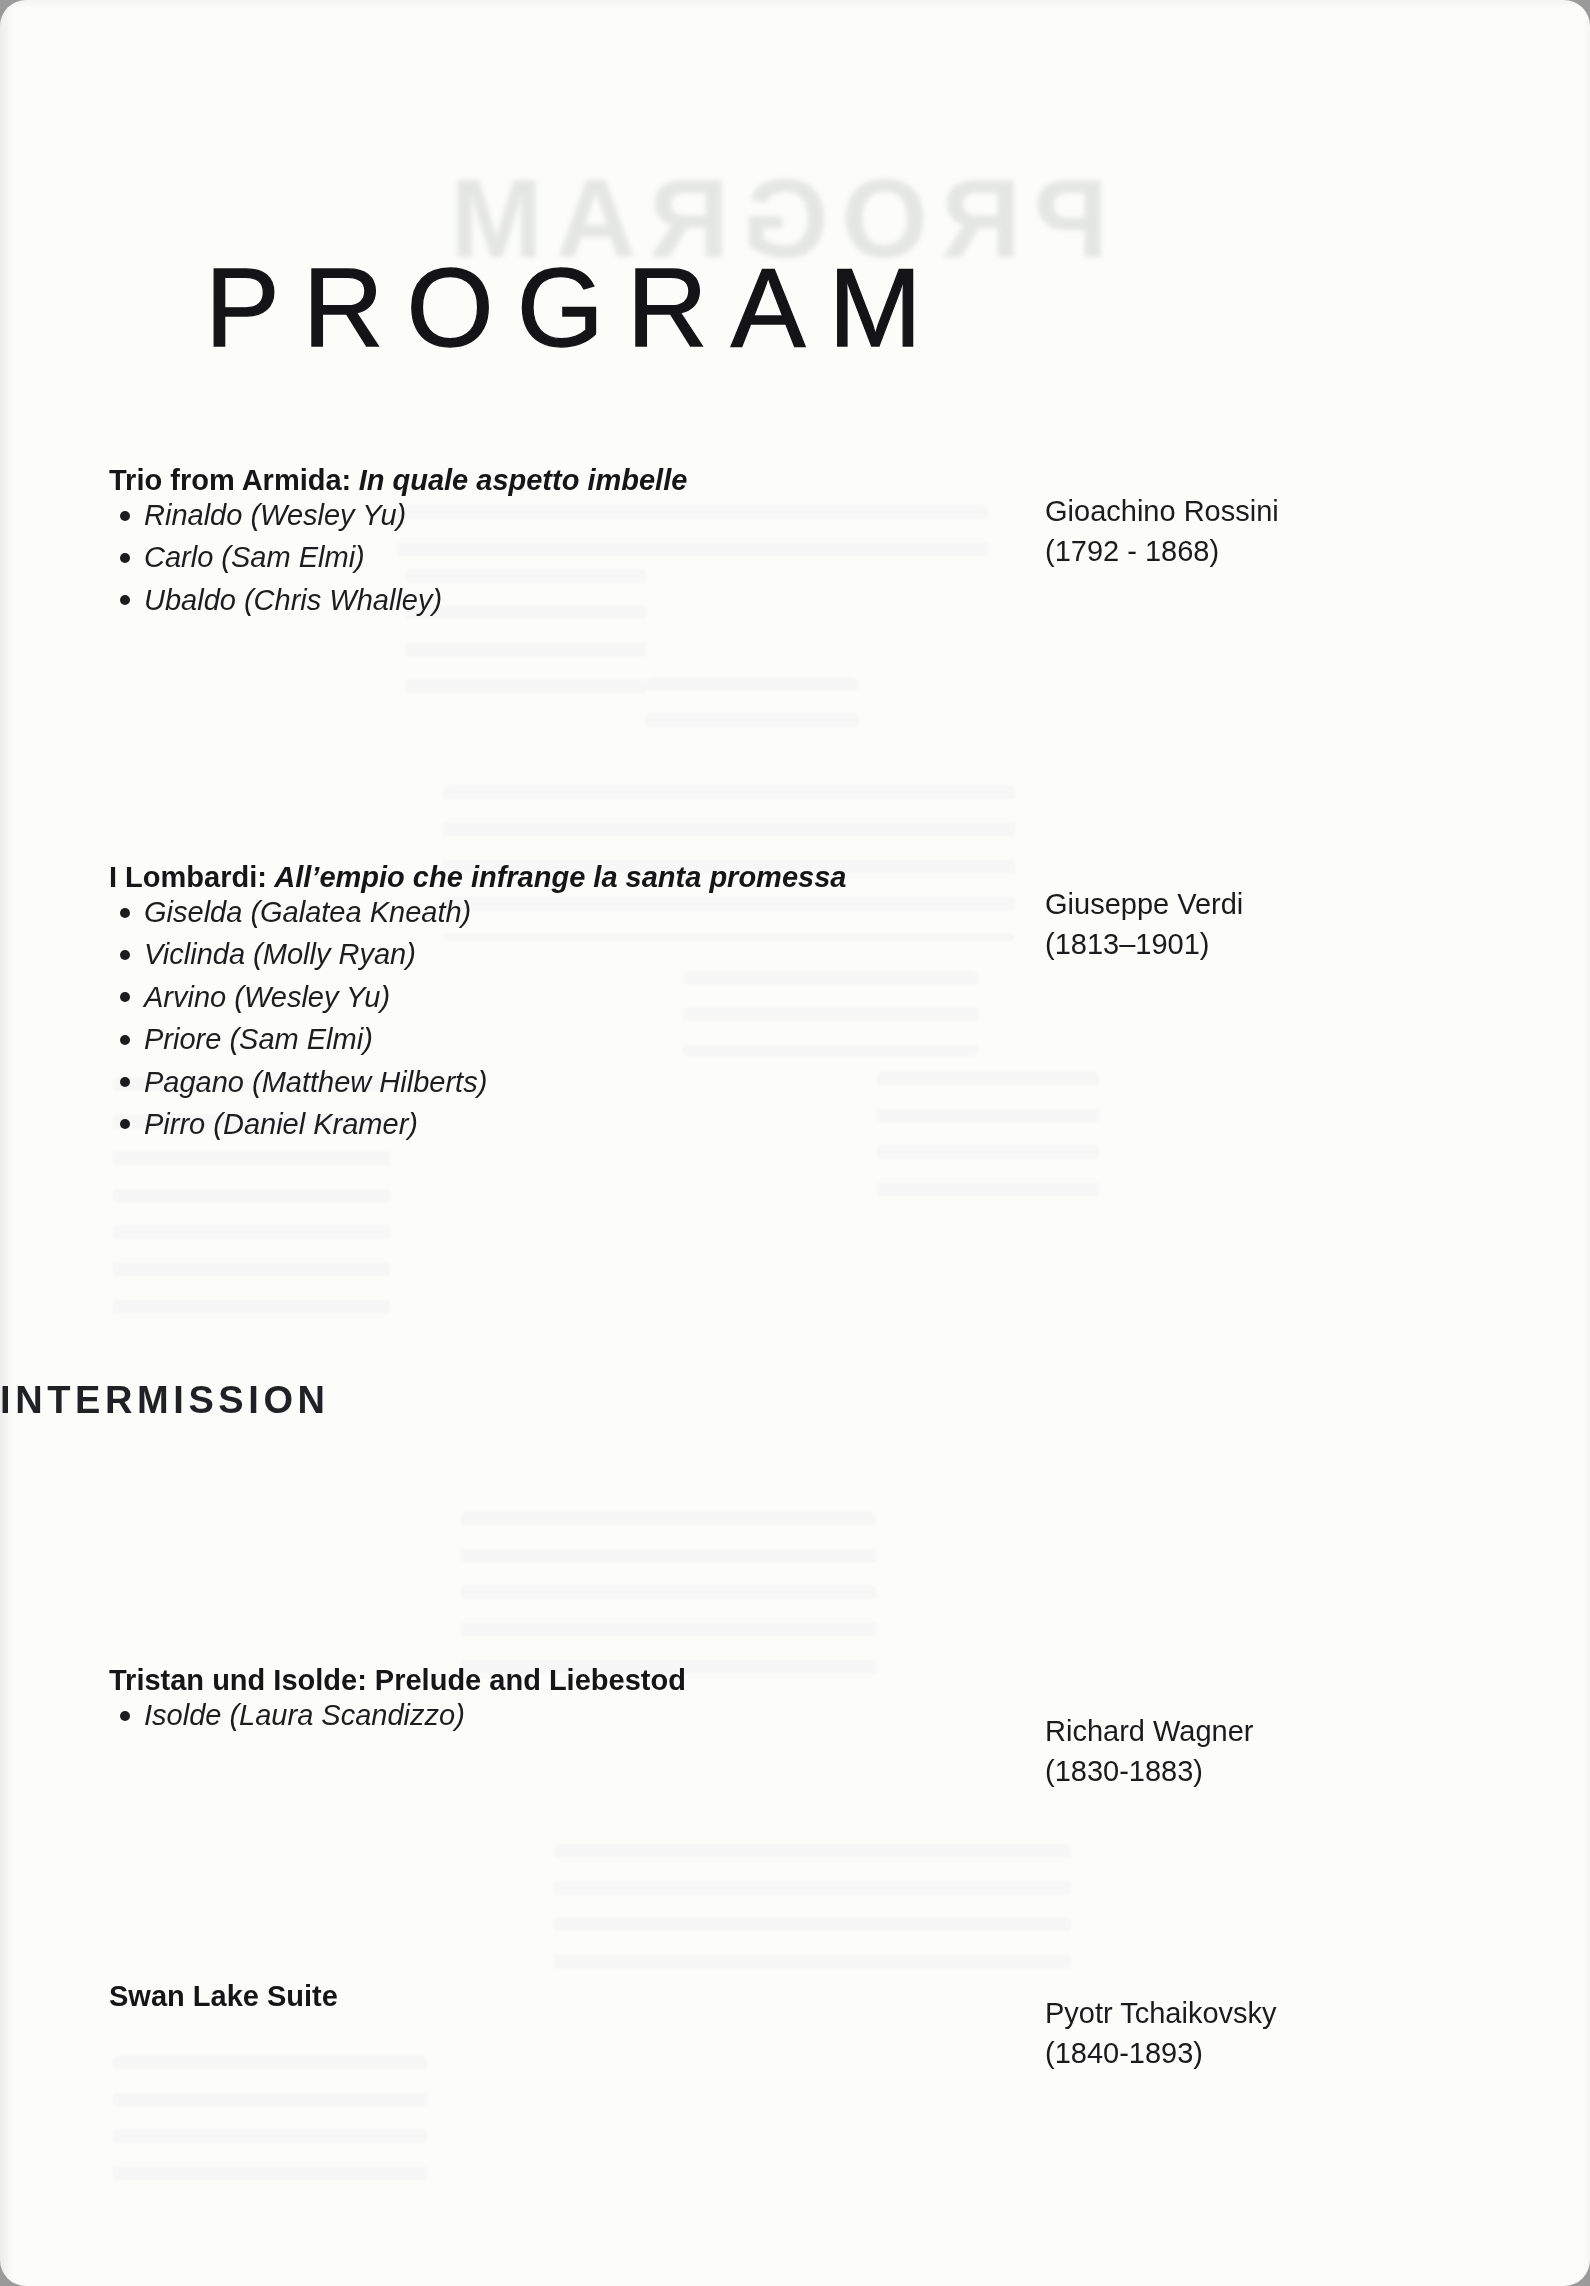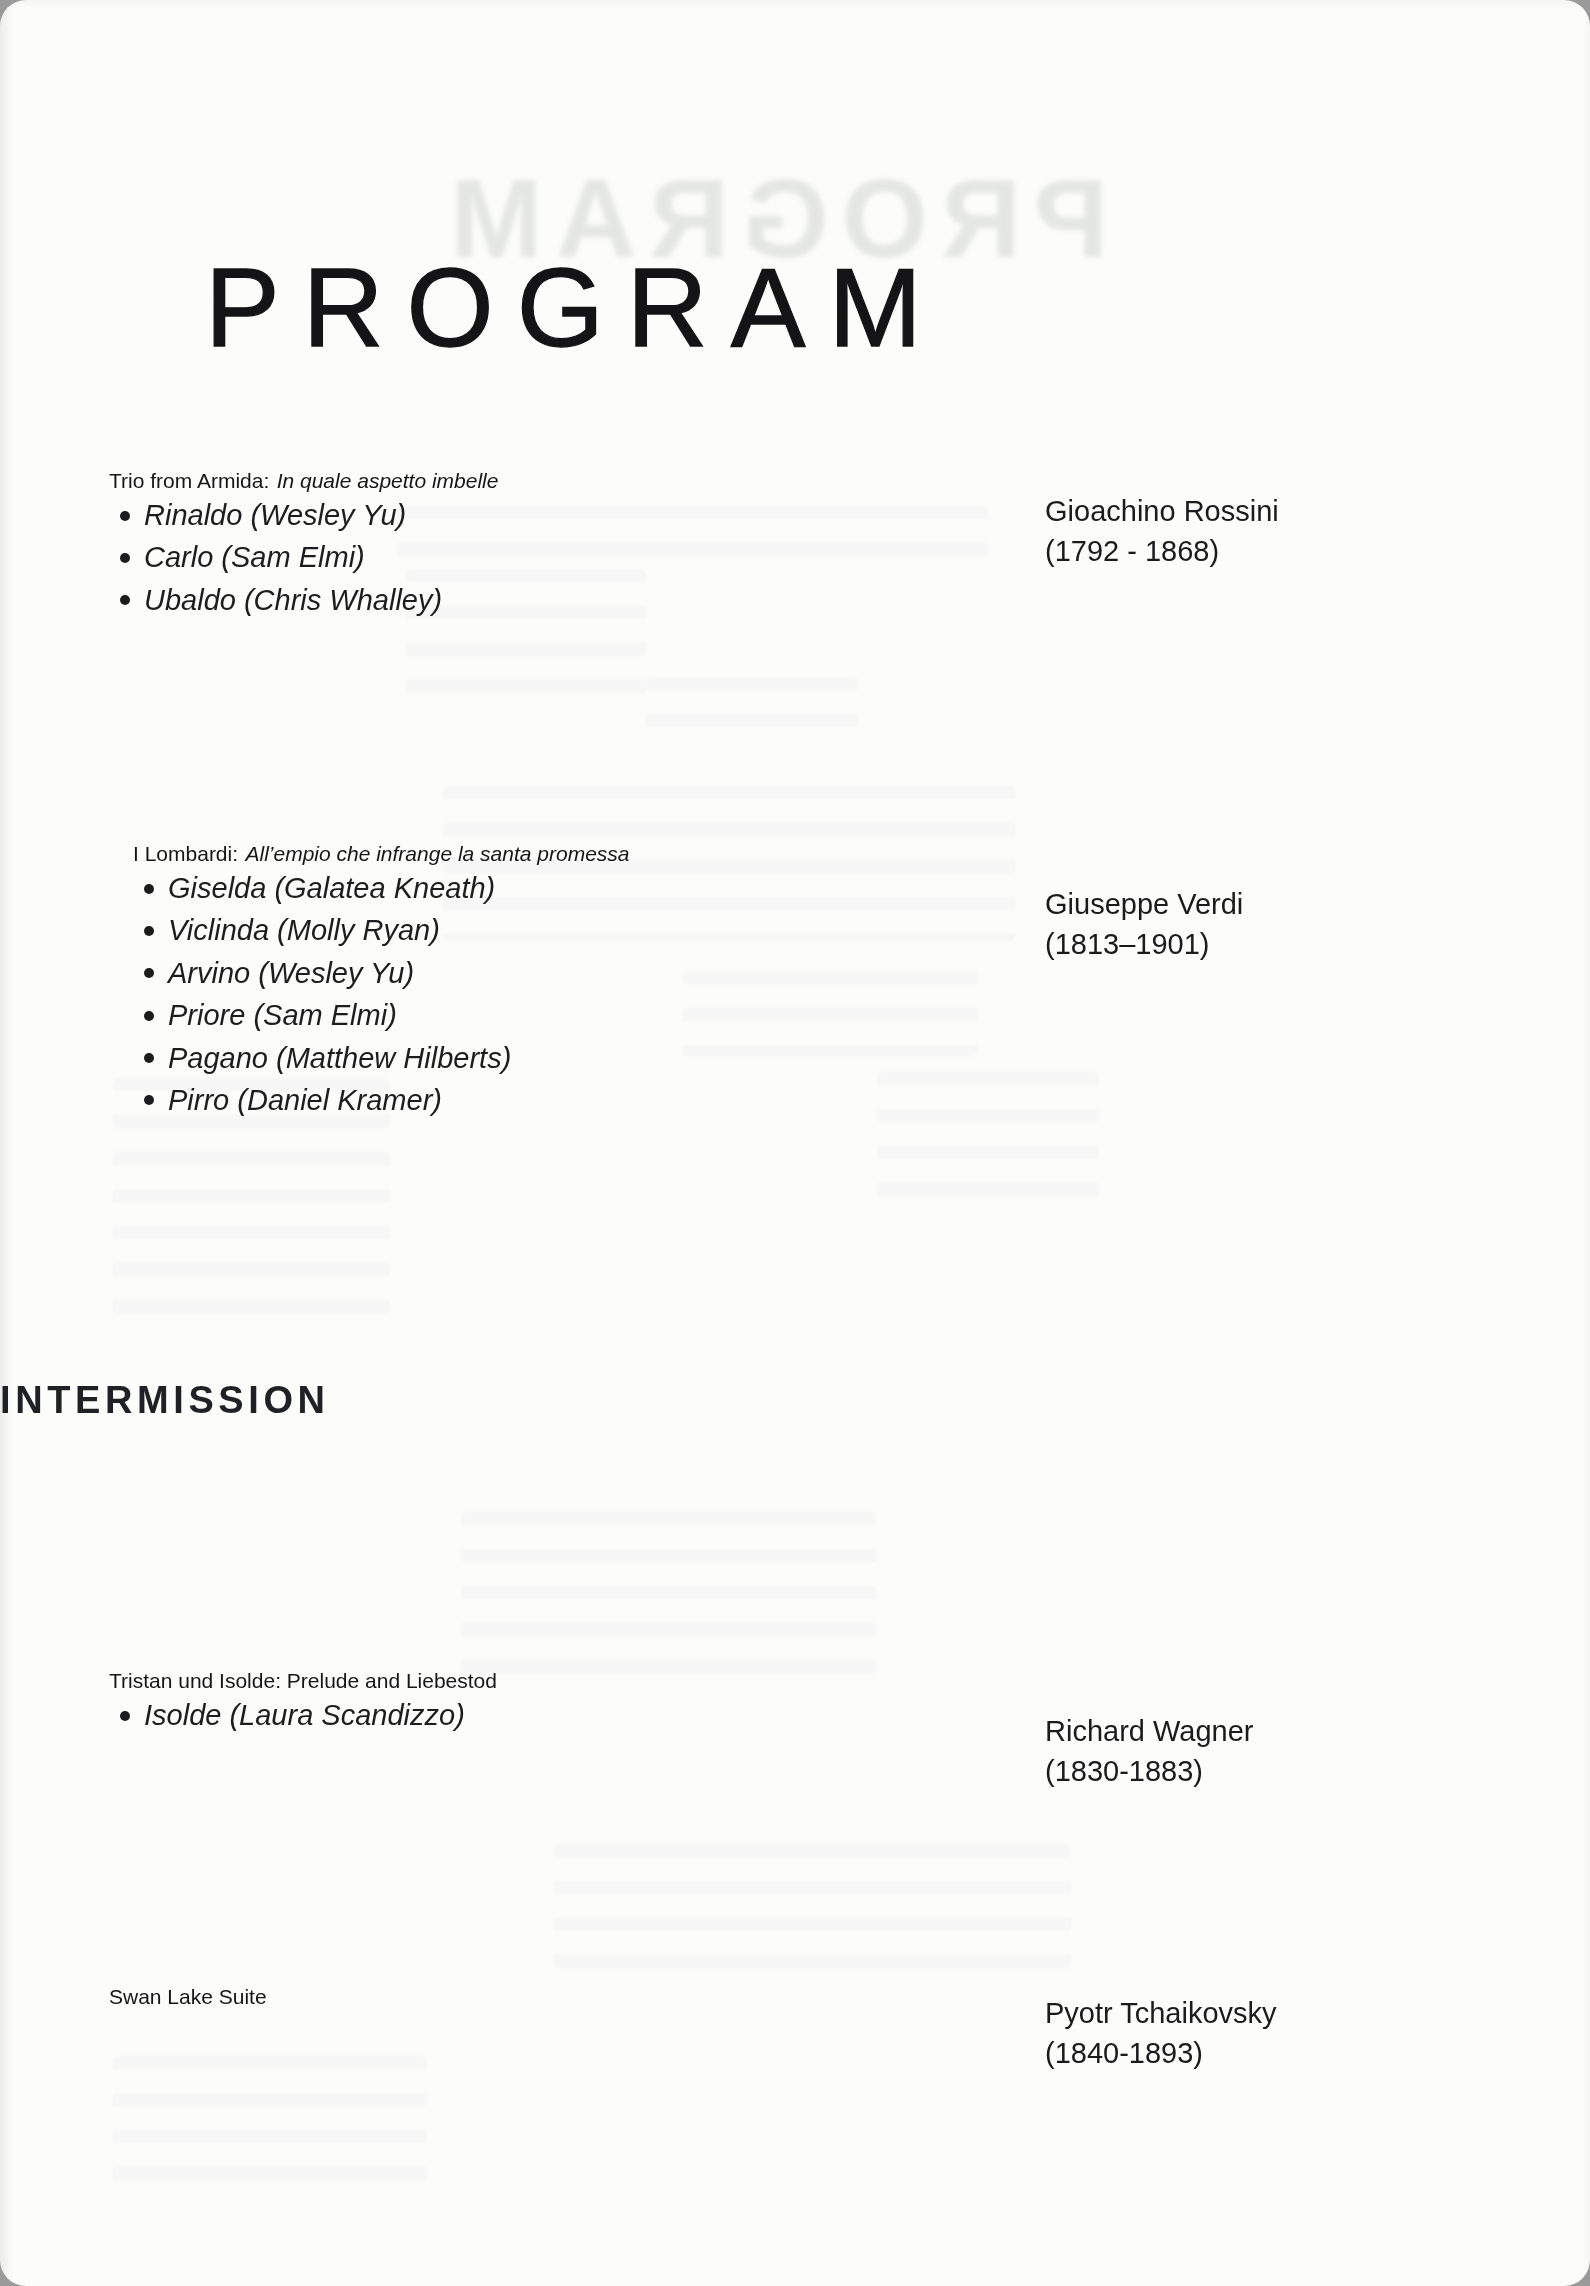--- a/index.html
+++ b/index.html
@@ -50,26 +50,26 @@
   
   .page-title {
     position:absolute; left:205px; top:168px;
     font-size:112px; font-weight:400; letter-spacing:23px;
     color:#141416; white-space:nowrap;
     -webkit-text-stroke:1.3px #141416;
   }
 
   .sec { position:absolute; left:109px; }
   .sec-1 { top:463px;  }
-  .sec-2 { top:836px;margin-left:24px;  }
+  .sec-2 { top:860px;  }
   .sec-3 { top:1663px; }
   .sec-4 { top:1979px; }
 
   .sec-heading {
-    font-size:21px; line-height:35px; font-weight:400;
+    font-size:29px; line-height:35px; font-weight:700;
     color:#161618; white-space:nowrap;
   }
   .sec-heading .h-italic { font-style:italic; margin-left:7.4px; }
 
   ul.cast { list-style:none; margin:0; padding:0; }
   .m1 { margin-top:8.3px; }
   .m2 { margin-top:7.4px; }
   ul.cast li {
     display:flex; align-items:center;
     padding-left:11px; margin-bottom:7.4px;

